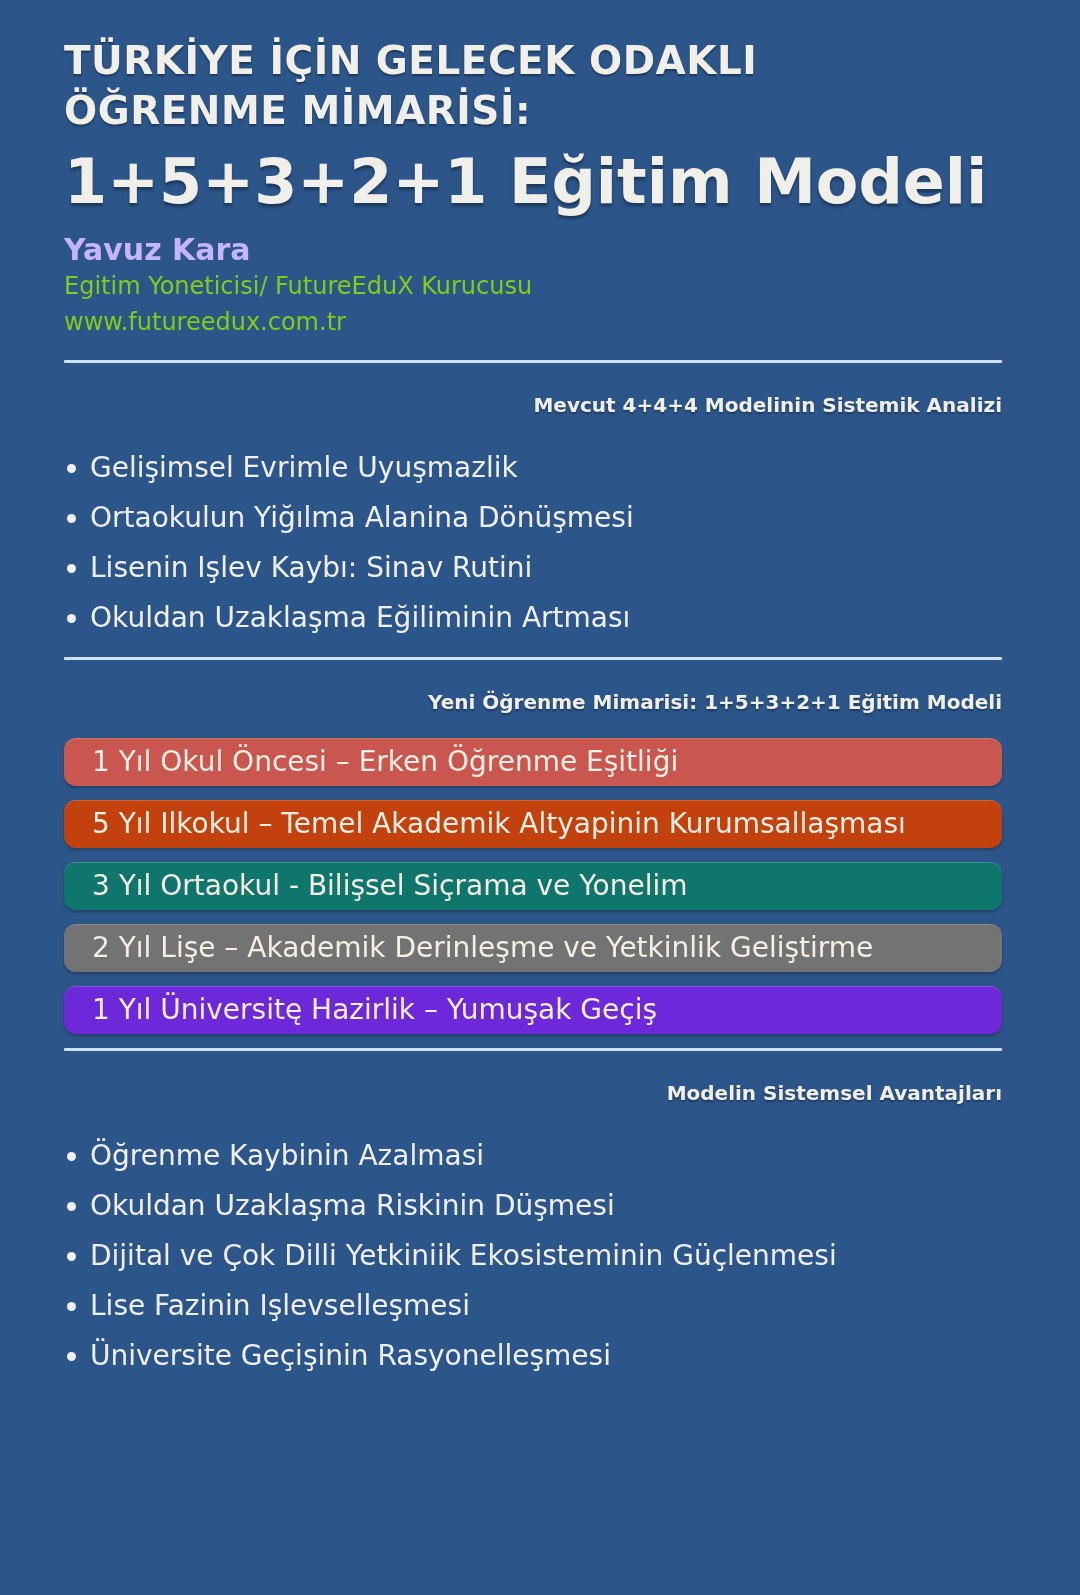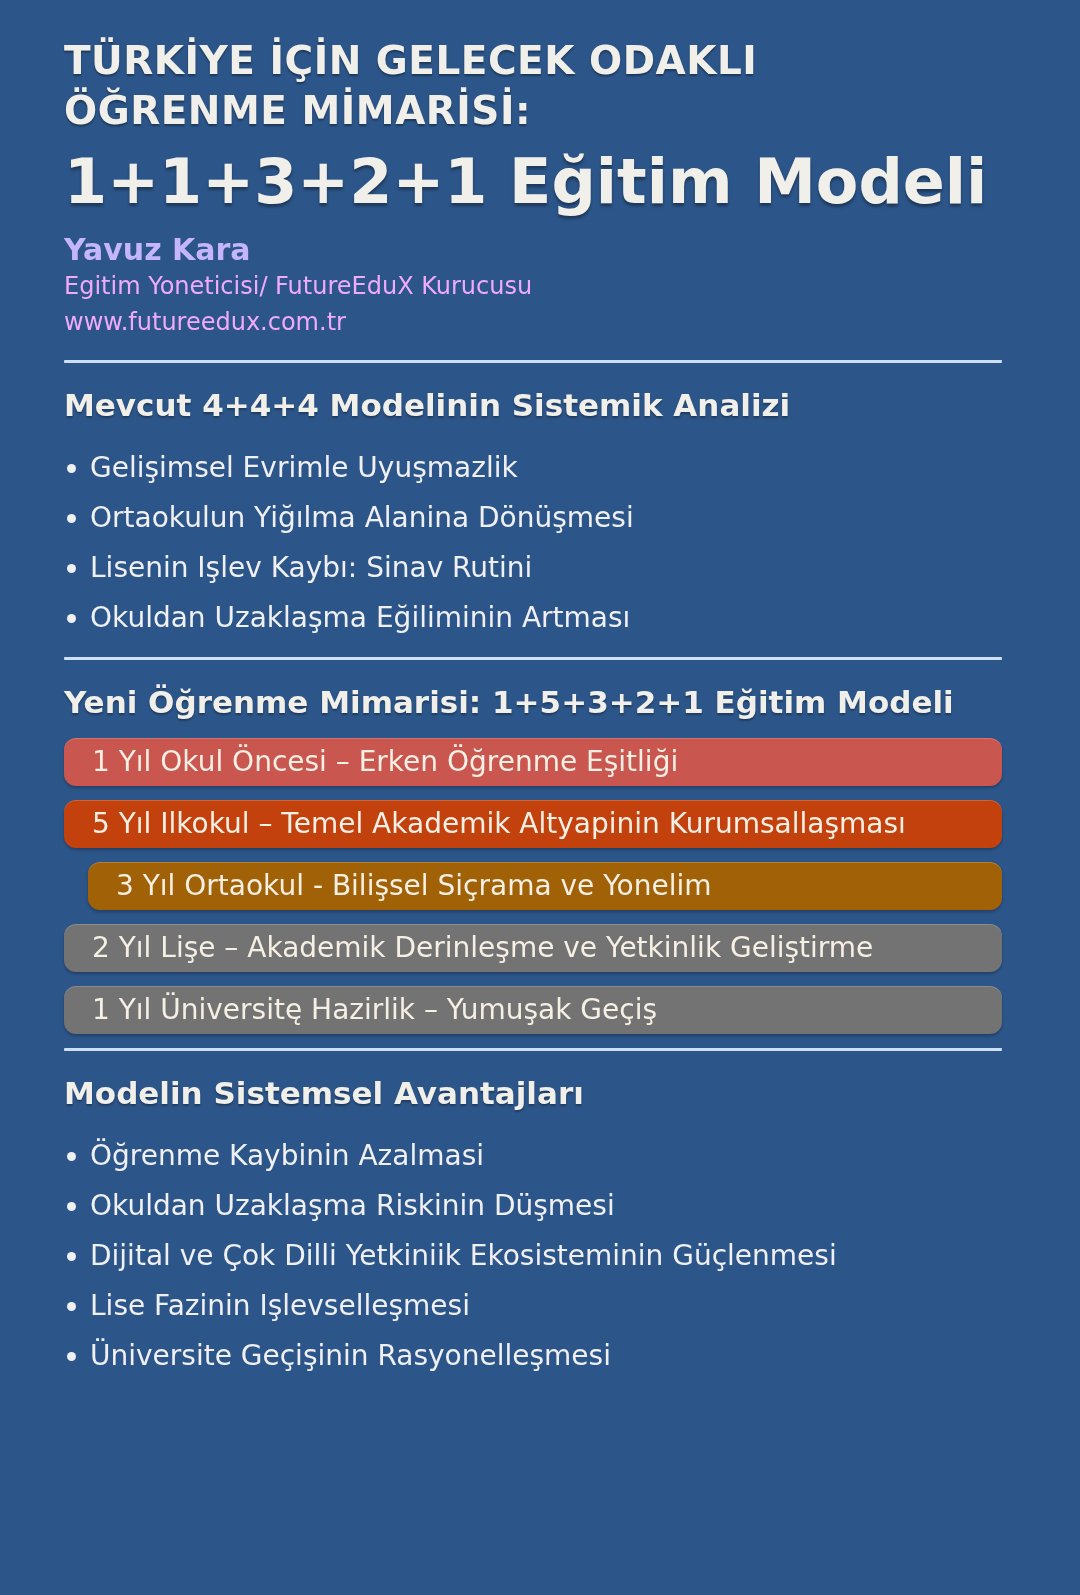--- a/index.html
+++ b/index.html
@@ -39,35 +39,36 @@
   .author {
     font-weight: bold;
     font-size: 30px;
     line-height: 36px;
     margin-top: 10px;
     color: #c4b5fd;
   }
   .author-role, .author-url {
     font-size: 24px;
     line-height: 36px;
-    color: #f0abfc;
+    color: #84cc16;
   }
   .divider {
     height: 3px;
     background: #cfe0f2;
     margin: 20px 0 22px 0;
     border-radius: 1px;
   }
   .section-title {
     font-weight: bold;
-    font-size: 31px;
+    font-size: 20px;
     line-height: 40px;
     color: #f1efe9;
     text-shadow: 0 2px 2px rgba(0,0,0,0.3);
     white-space: nowrap;
+    text-align: right;
   }
   .bullet-list { margin-top: 18px; }
   .bullet {
     font-size: 28px;
     line-height: 50px;
     color: #f0f0f2;
     white-space: nowrap;
     display: flex;
     align-items: center;
   }
@@ -90,21 +91,21 @@
   }
 </style>
 </head>
 <body>
 
 <div class="page">
 
   <div>
     <div class="title-line">TÜRKİYE İÇİN GELECEK ODAKLI</div>
     <div class="title-line">ÖĞRENME MİMARİSİ:</div>
-    <div class="title-big">1+1+3+2+1 Eğitim Modeli</div>
+    <div class="title-big">1+5+3+2+1 Eğitim Modeli</div>
     <div class="author">Yavuz Kara</div>
     <div class="author-role">Egitim Yoneticisi/ FutureEduX Kurucusu</div>
     <div class="author-url">www.futureedux.com.tr</div>
   </div>
 
   <div class="divider"></div>
 
   <div>
     <div class="section-title">Mevcut 4+4+4 Modelinin Sistemik Analizi</div>
     <div class="bullet-list">
@@ -127,23 +128,23 @@
     </div>
   </div>
 
   <div class="divider" style="margin-top:14px;"></div>
 
   <div>
     <div class="section-title">Yeni Öğrenme Mimarisi: 1+5+3+2+1 Eğitim Modeli</div>
     <div class="bands">
       <div class="band" style="background:#c9574f;">1 Yıl Okul Öncesi – Erken Öğrenme Eşitliği</div>
       <div class="band" style="background:#c2410c;">5 Yıl Ilkokul – Temel Akademik Altyapinin Kurumsallaşması</div>
-      <div class="band" style="background:#a16207;margin-left:24px;">3 Yıl Ortaokul - Bilişsel Siçrama ve Yonelim</div>
+      <div class="band" style="background:#0f766e;">3 Yıl Ortaokul - Bilişsel Siçrama ve Yonelim</div>
       <div class="band" style="background:#737373;">2 Yıl Lişe – Akademik Derinleşme ve Yetkinlik Geliştirme</div>
-      <div class="band" style="background:#737373;">1 Yıl Üniversitę Hazirlik – Yumuşak Geçiş</div>
+      <div class="band" style="background:#6d28d9;">1 Yıl Üniversitę Hazirlik – Yumuşak Geçiş</div>
     </div>
   </div>
 
   <div class="divider" style="margin-top:8px;"></div>
 
   <div>
     <div class="section-title">Modelin Sistemsel Avantajları</div>
     <div class="bullet-list">
       <div class="bullet">
           <span class="dot"></span>

